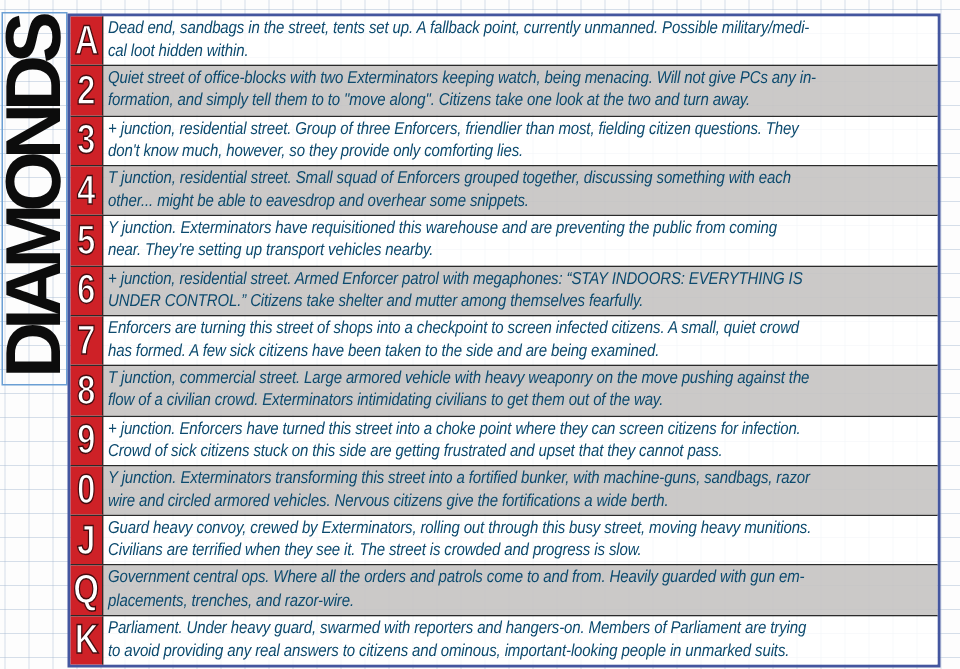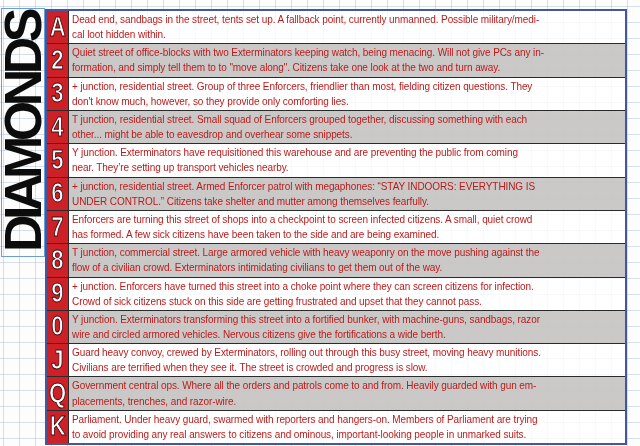--- a/index.html
+++ b/index.html
@@ -44,21 +44,21 @@
     display:flex;align-items:center;justify-content:center;
     overflow:visible;
   }
   .rank{
     font-weight:bold;font-size:27px;line-height:27px;color:#ffffff;
     -webkit-text-stroke:1px #440b0e;
     transform:scale(0.82,1.02);
   }
   .cell{
     flex:1;min-width:0;padding:1px 2px 0 3px;
-    color:#b91c1c;overflow:hidden;
+    color:#0c4a6e;overflow:hidden;font-style:italic;
   }
   .row:nth-child(odd) .cell{background:rgba(255,255,255,0.82);}
   .row:nth-child(even) .cell{background:rgba(199,197,196,0.93);}
   .line{
     white-space:nowrap;font-size:11.5px;line-height:15.1px;
     transform:scaleX(0.87);transform-origin:0 50%;
     letter-spacing:-0.1px;
   }
 </style>
 </head>

